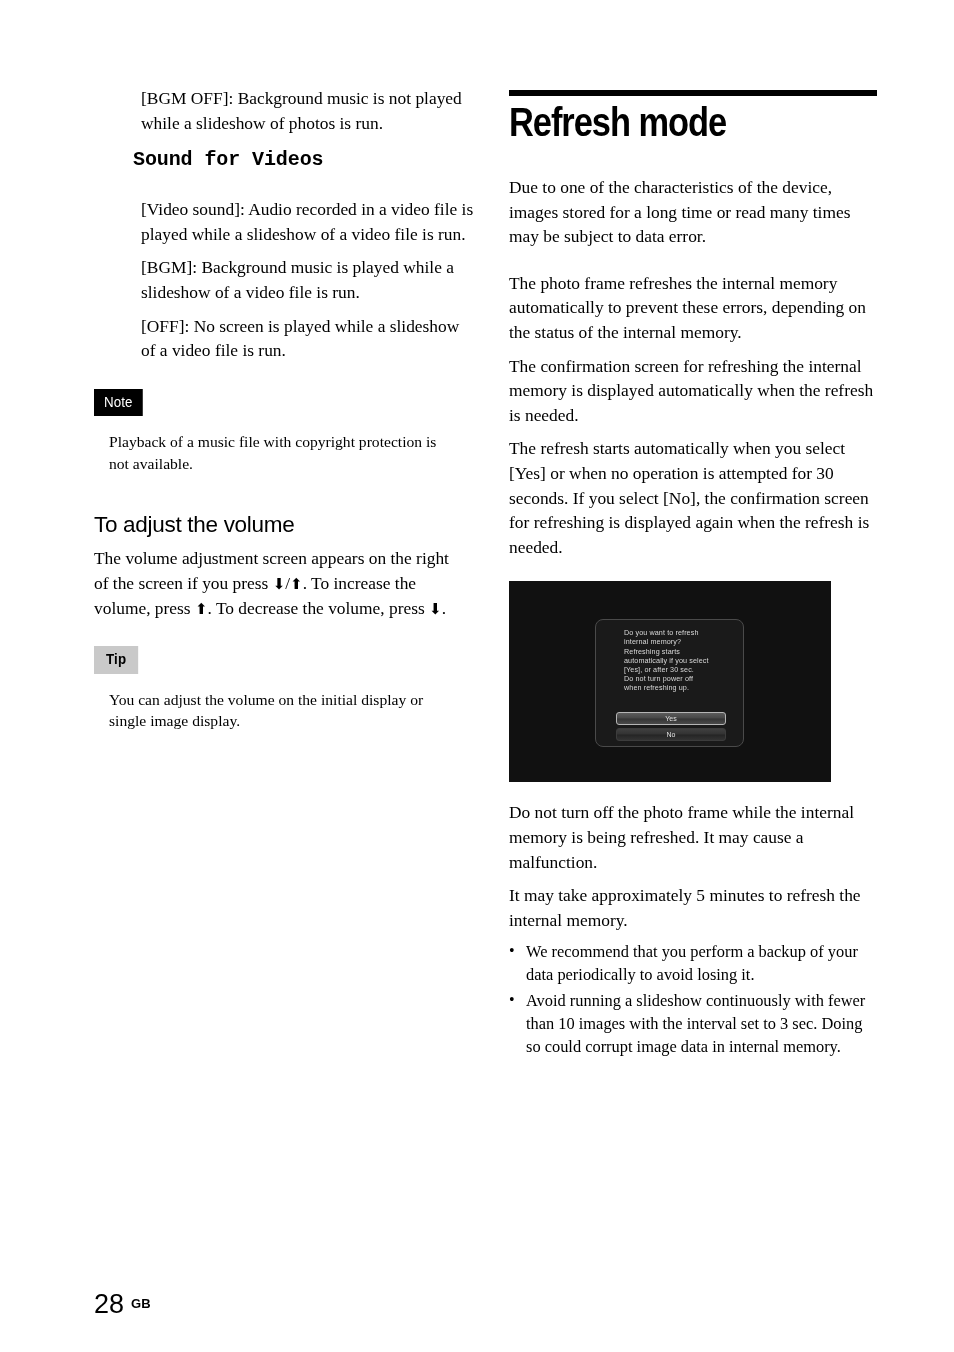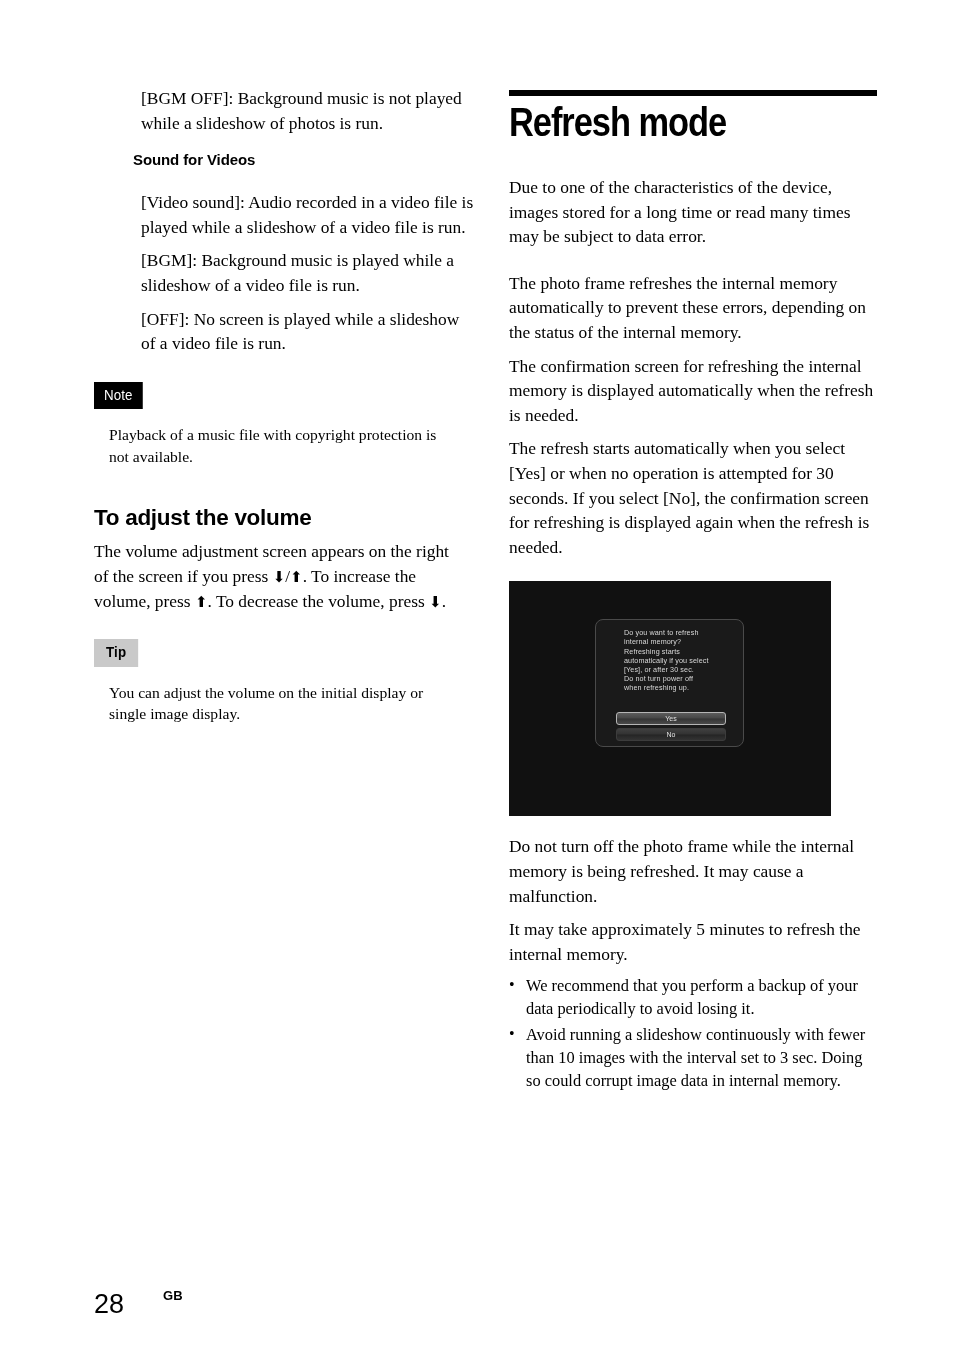--- a/index.html
+++ b/index.html
@@ -42,31 +42,31 @@
     line-height: 24.6px;
     margin: 0 0 9px 0;
     text-align: left;
   }
   .para.gap   { margin-bottom: 22px; }
 
   .indent { margin-left: 47px; width: 333px; }
 
   
   h2.sub {
-    font-family: Liberation Sans, sans-serif;
-    font-size: 15px;
+    font-family: Liberation Mono, monospace;
+    font-size: 20px;
     font-weight: bold;
     letter-spacing: -0.1px;
-    margin: 14px 0 19px 0;
+    margin: 14px 0 26px 0;
     line-height: 22px;
   }
   h2.section {
     font-family: "Liberation Sans", sans-serif;
     font-size: 22.5px;
-    font-weight: bold;
+    font-weight: normal;
     letter-spacing: -0.3px;
     margin: 0 0 8px 0;
     line-height: 26px;
   }
 
   
   .chapter-rule {
     width: 368px;
     height: 6px;
     background: #000;
@@ -136,21 +136,21 @@
     position: absolute;
     left: 0;
     top: -1px;
     font-size: 16px;
   }
 
   
   .figure {
     position: relative;
     width: 322px;
-    height: 235px;
+    height: 201px;
     background: #14532d;
     margin: 22px 0 18px 0;
     overflow: hidden;
   }
   .figure::before {
     content: "";
     position: absolute;
     inset: 0;
     background: #111111;
   }
@@ -204,22 +204,21 @@
     border: 1px solid #3c3c3c;
     background: linear-gradient(to bottom, #3f3f3f 0%, #323232 48%, #242424 52%, #333333 100%);
   }
 
   
   .footer {
     position: absolute;
     left: 94px;
     bottom: 32px;
     display: flex;
-    align-items: center;
-    gap: 32px;
+    align-items: flex-end;
   }
   .page-num {
     font-family: "Liberation Sans", sans-serif;
     font-size: 27px;
     letter-spacing: 0px;
     color: #000;
   }
   .page-region {
     font-family: "Liberation Sans", sans-serif;
     font-size: 13px;

